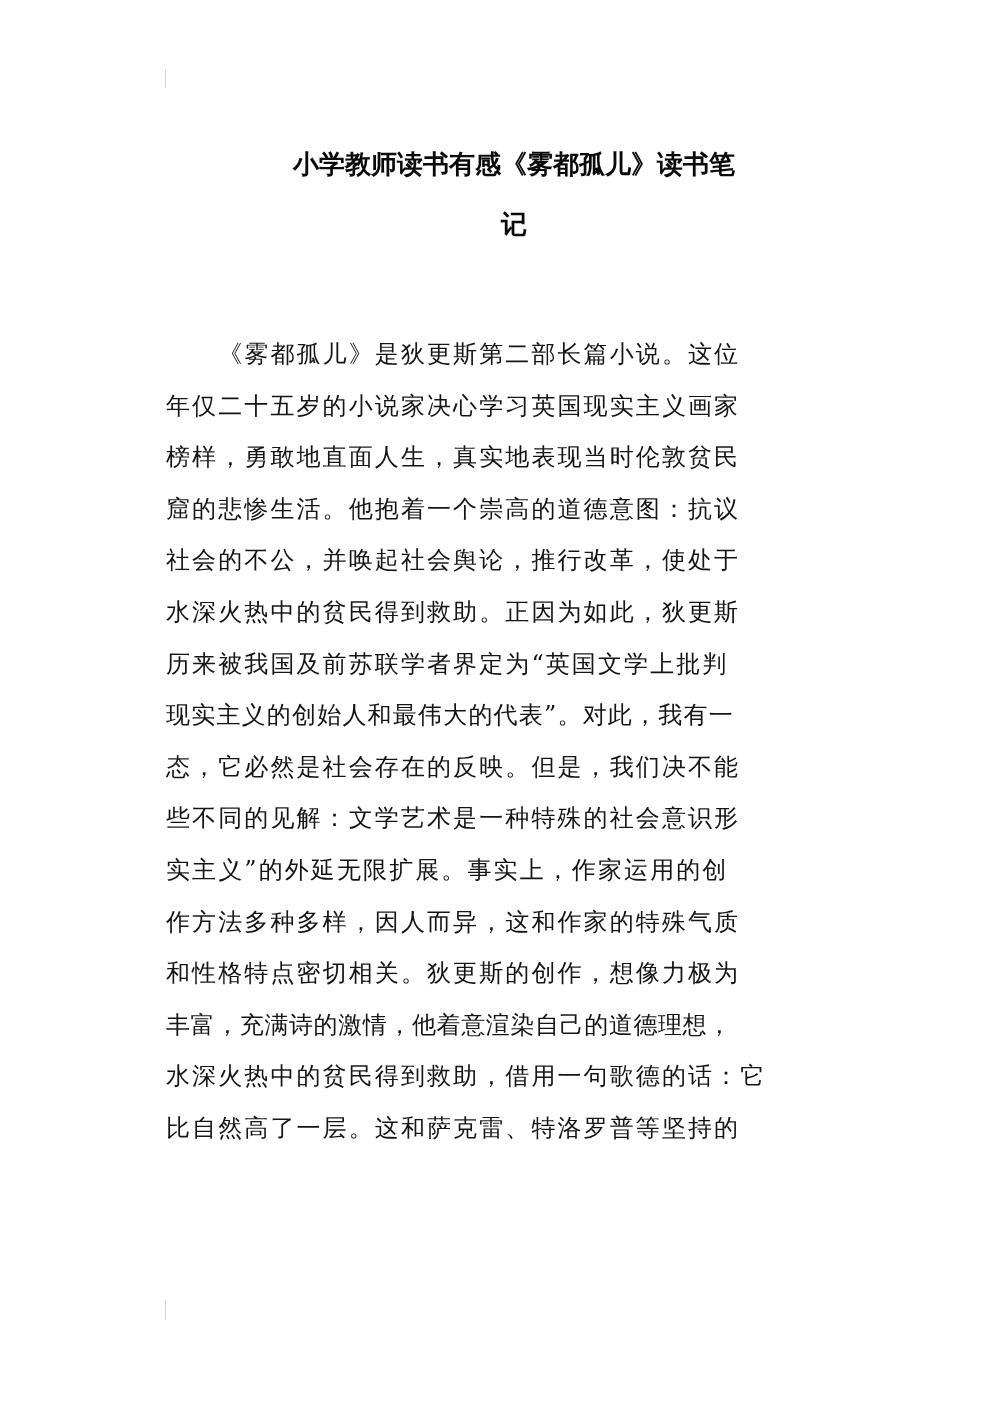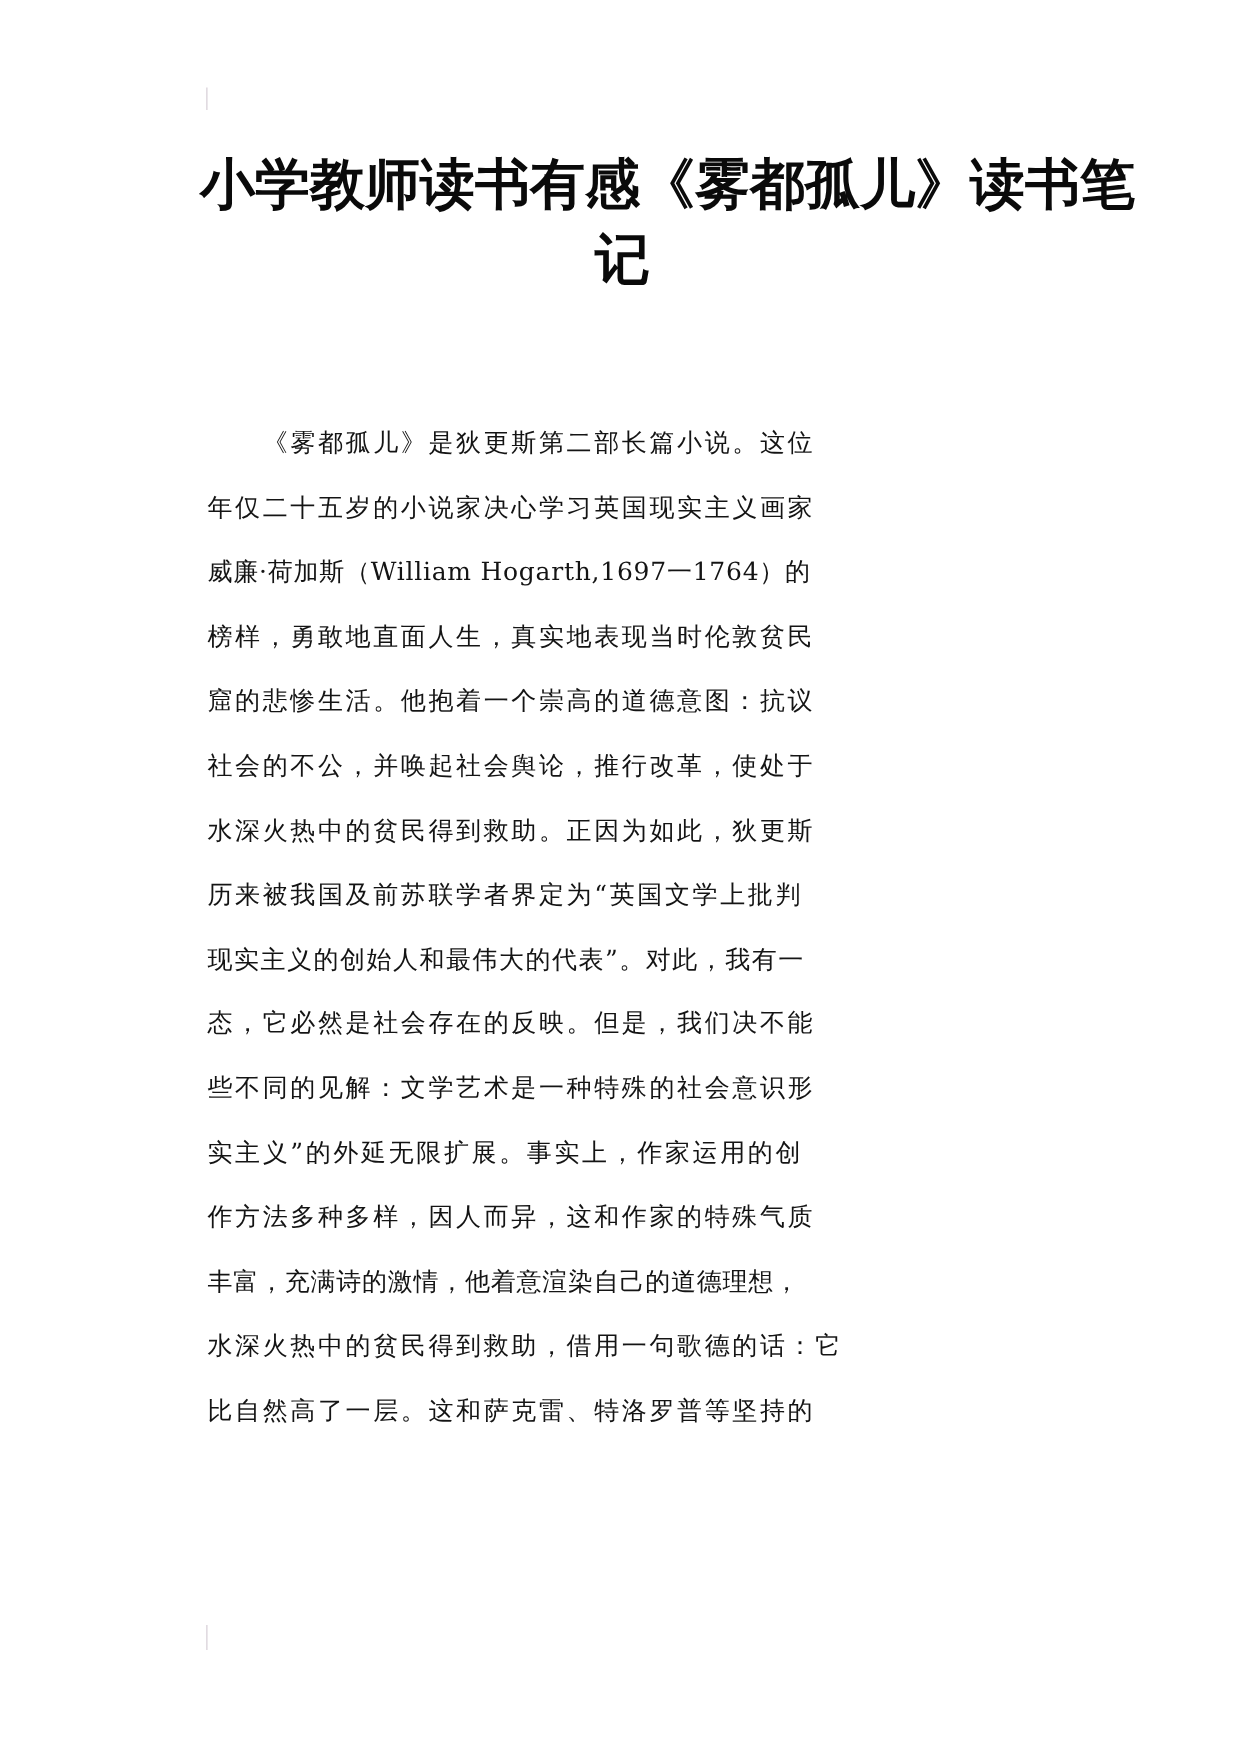--- a/index.html
+++ b/index.html
@@ -22,69 +22,69 @@
     background: #d8d0d8;
   }
   .crop-mark.top { top: 70px; height: 18px; }
   .crop-mark.bottom { top: 1300px; height: 20px; }
 
   .page-title {
     position: absolute;
     left: 160px;
     width: 676px;
     top: 118px;
-    margin: 0;
+    margin: 16px;
     font-family: "DejaVu Sans", "Liberation Sans", sans-serif;
     font-weight: bold;
-    font-size: 44px;
+    font-size: 26px;
     line-height: 60px;
     text-align: center;
     color: #0a0a0a;
     letter-spacing: 0px;
   }
   .page-title span { display: block; white-space: nowrap; }
 
   .body-text {
     position: absolute;
     left: 166px;
     top: 329px;
     width: 664px;
   }
   .body-line {
     display: block;
     height: 51.6px;
     line-height: 51.6px;
-    font-size: 20px;
+    font-size: 24px;
     white-space: nowrap;
     letter-spacing: 2.1px;
     color: #141414;
   }
 </style>
 </head>
 <body>
 
 <div class="crop-mark top"></div>
 
 <h1 class="page-title">
   <span>小学教师读书有感《雾都孤儿》读书笔</span>
   <span>记</span>
 </h1>
 
 <div class="body-text">
   <span class="body-line">　　《雾都孤儿》是狄更斯第二部长篇小说。这位</span>
   <span class="body-line">年仅二十五岁的小说家决心学习英国现实主义画家</span>
-  <span class="body-line" style="letter-spacing:0.6px;">威廉·荷加斯（William Hogarth,1697一1764）的</span>
   <span class="body-line">榜样，勇敢地直面人生，真实地表现当时伦敦贫民</span>
   <span class="body-line">窟的悲惨生活。他抱着一个崇高的道德意图：抗议</span>
   <span class="body-line">社会的不公，并唤起社会舆论，推行改革，使处于</span>
   <span class="body-line">水深火热中的贫民得到救助。正因为如此，狄更斯</span>
   <span class="body-line">历来被我国及前苏联学者界定为“英国文学上批判</span>
   <span class="body-line" style="letter-spacing:1.2px;">现实主义的创始人和最伟大的代表”。对此，我有一</span>
   <span class="body-line">态，它必然是社会存在的反映。但是，我们决不能</span>
   <span class="body-line">些不同的见解：文学艺术是一种特殊的社会意识形</span>
   <span class="body-line">实主义”的外延无限扩展。事实上，作家运用的创</span>
   <span class="body-line">作方法多种多样，因人而异，这和作家的特殊气质</span>
+  <span class="body-line">和性格特点密切相关。狄更斯的创作，想像力极为</span>
   <span class="body-line" style="letter-spacing:0.6px;">丰富，充满诗的激情，他着意渲染自己的道德理想，</span>
   <span class="body-line">水深火热中的贫民得到救助，借用一句歌德的话：它</span>
   <span class="body-line">比自然高了一层。这和萨克雷、特洛罗普等坚持的</span>
 </div>
 
 <div class="crop-mark bottom"></div>
 
 </body></html>

